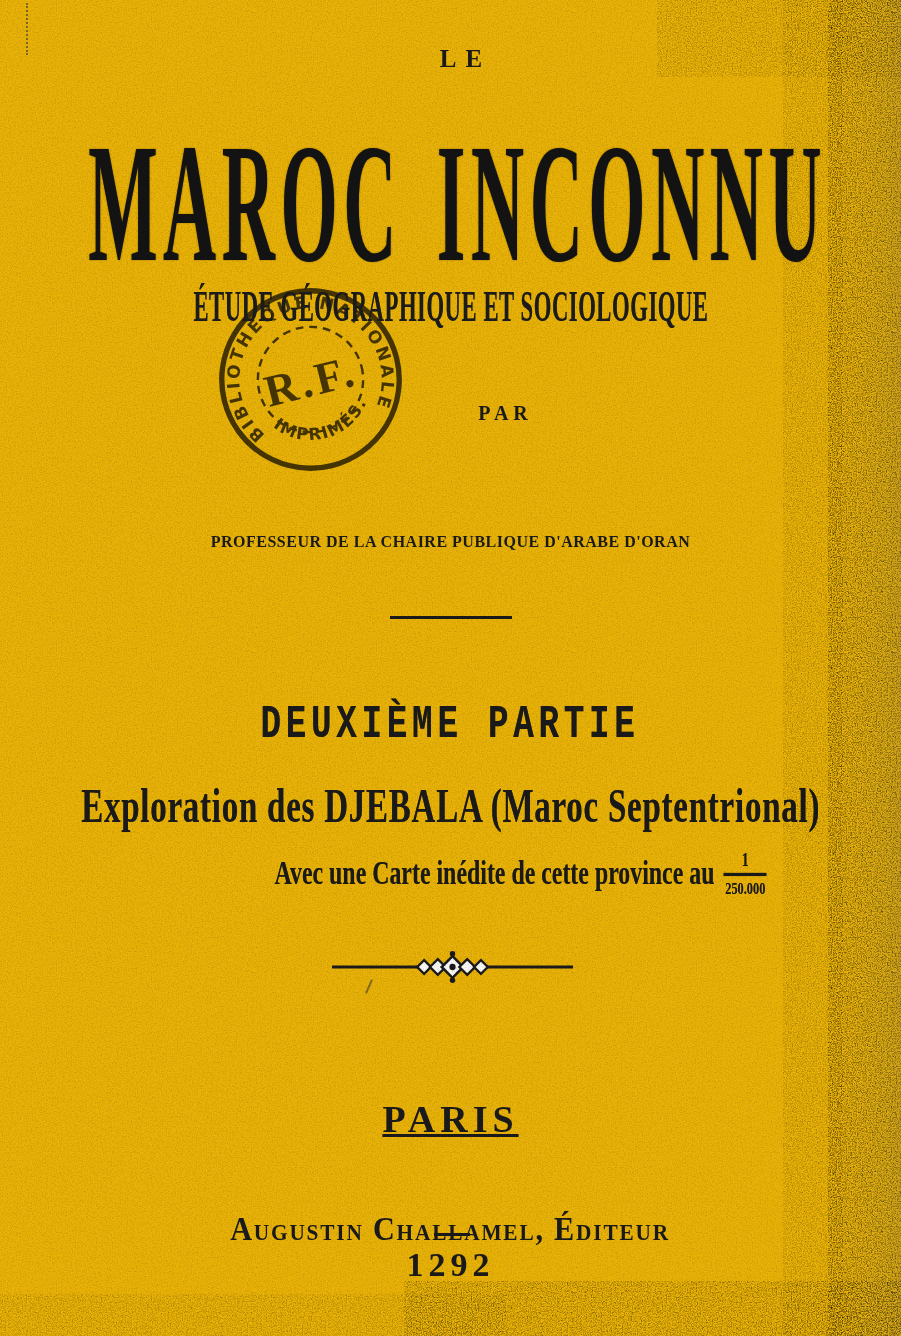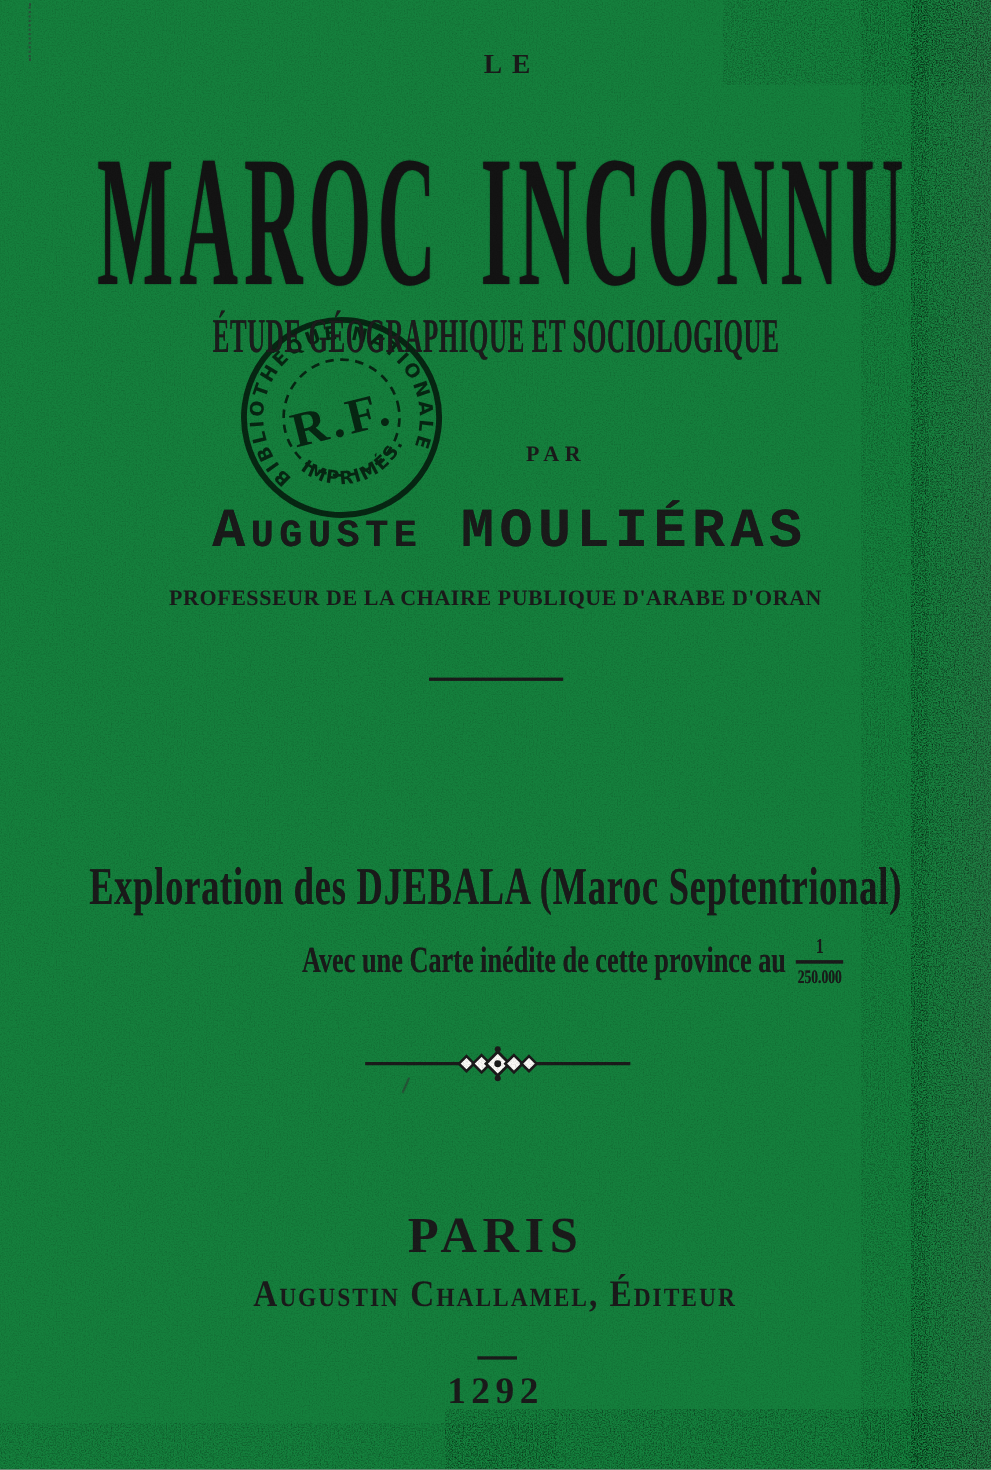--- a/index.html
+++ b/index.html
@@ -1,18 +1,18 @@
 <!DOCTYPE html>
 <html><head>
 <meta charset="utf-8">
 <style>
   html,body{margin:0;padding:0;background:#888;}
   .page{
     position:relative;width:901px;height:1336px;margin:0 auto;
-    background:#15803d;overflow:hidden;
+    background:#eab308;overflow:hidden;
     font-family:"Liberation Serif","DejaVu Serif",serif;
     color:#1b1b1b;
   }
   .row{position:absolute;left:0;width:100%;display:flex;justify-content:center;}
   .row>span{white-space:nowrap;display:inline-block;line-height:1;transform-origin:center top;}
 
   .series{top:46px;}
   .series>span{font-size:25px;font-weight:bold;letter-spacing:9px;left:15px;position:relative;}
 
   .title{top:118px;}
@@ -35,21 +35,21 @@
 
   .author{top:459px;}
   .author>span{
     font-family:"Liberation Mono","DejaVu Sans Mono",monospace;
     font-size:50px;font-weight:bold;letter-spacing:5px;
     font-variant:small-caps;left:13px;position:relative;
     text-shadow:0 0 .6px rgba(0,0,0,.6);
   }
 
   .credentials{top:534px;}
-  .credentials>span{font-size:20px;font-weight:bold;letter-spacing:.5px;}
+  .credentials>span{font-size:16px;font-weight:bold;letter-spacing:.5px;}
 
   .rule1{position:absolute;left:390px;top:616px;width:122px;height:3px;background:#1b1b1b;}
 
   .part-heading{top:701px;}
   .part-heading>span{
     font-family:"Liberation Mono","DejaVu Sans Mono",monospace;
     font-size:44px;font-weight:bold;letter-spacing:6px;
     transform:scale(0.78,1.05);text-shadow:0 0 .5px rgba(0,0,0,.5);
   }
 
@@ -64,22 +64,22 @@
     font-size:31px;font-weight:bold;
     transform:scale(0.77,1.08);left:34px;position:relative;
     display:inline-flex;align-items:center;text-shadow:0 0 .4px rgba(0,0,0,.5);
   }
   .frac{display:inline-flex;flex-direction:column;align-items:center;margin-left:12px;transform:translateY(2px);}
   .frac .num{font-size:18px;line-height:1;padding:0 2px 3px;}
   .frac .den{font-size:16px;line-height:1.1;border-top:3px solid #1b1b1b;padding:3px 2px 0;}
 
   .divider-row{top:947px;}
   .imprint-city{top:1100px;}
-  .imprint-city>span{font-size:46px;font-weight:bold;letter-spacing:5px;}
-  .imprint-publisher{top:1160px;}
+  .imprint-city>span{font-size:38px;font-weight:bold;letter-spacing:5px;text-decoration:underline;}
+  .imprint-publisher{top:1212px;}
   .imprint-publisher>span{
     font-size:34px;font-weight:bold;letter-spacing:2px;font-variant:small-caps;
     transform:scale(0.89,1);
   }
   .imprint-address{top:1202px;}
   .imprint-address>span{
     font-family:"Liberation Mono","DejaVu Sans Mono",monospace;
     font-size:24px;font-weight:bold;letter-spacing:3px;
     text-shadow:0 0 .5px rgba(0,0,0,.5);
   }
@@ -135,30 +135,30 @@
   </svg>
 
   <div class="row subtitle">
     <span>ÉTUDE GÉOGRAPHIQUE ET SOCIOLOGIQUE</span>
   </div>
 
   <div class="row byline">
     <span>PAR</span>
   </div>
 
-  <div class="row author">
-    <span>Auguste MOULIÉRAS</span>
-  </div>
 
   <div class="row credentials">
     <span>PROFESSEUR DE LA CHAIRE PUBLIQUE D'ARABE D'ORAN</span>
   </div>
 
   <div class="rule1"></div>
 
+  <div class="row part-heading">
+    <span>DEUXIÈME PARTIE</span>
+  </div>
 
   <div class="row part-subtitle">
     <span>Exploration des DJEBALA (Maroc Septentrional)</span>
   </div>
 
   <div class="row map-note">
     <span>
       <span>Avec une Carte inédite de cette province au</span>
       <span class="frac">
         <span class="num">1</span>

